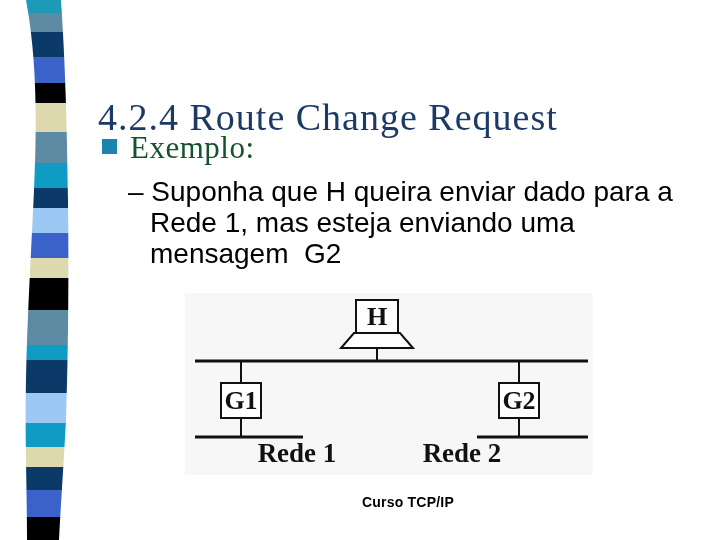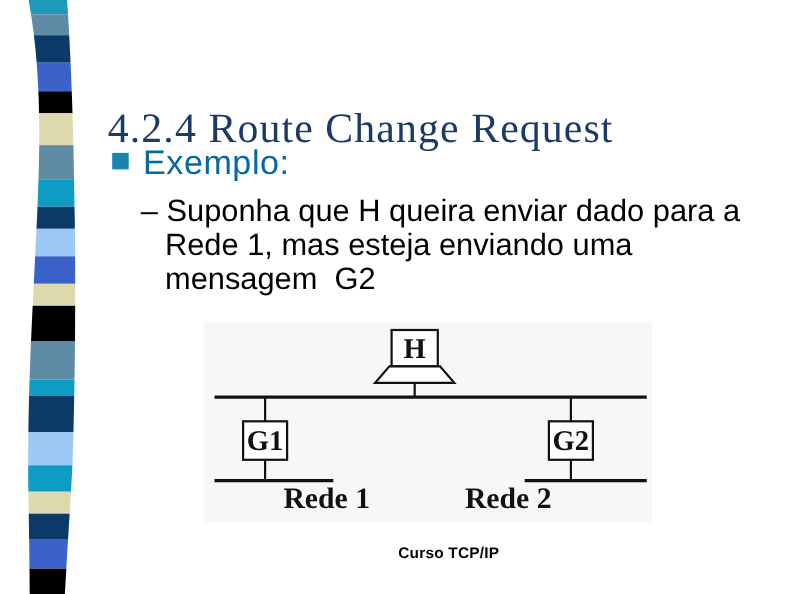--- a/index.html
+++ b/index.html
@@ -17,22 +17,23 @@
     white-space:nowrap;
     margin-top:38px;
   }
   
   .bullet-square{
     position:absolute;left:102px;top:139px;width:15px;height:15px;
     background:#1984ad;
   }
   .bullet-label{
     position:absolute;left:130px;top:131px;
-    font-size:31px;line-height:34px;color:#0369a1;letter-spacing:0.5px;
+    font-size:31px;line-height:34px;color:#14532d;letter-spacing:0.5px;
     white-space:nowrap;
+    font-family:Liberation Serif, serif;
   }
   
   .sub-bullet{
     position:absolute;left:128px;top:176px;width:585px;
     font-size:28px;line-height:31px;color:#000000;
     white-space:pre-wrap;padding-left:22px;text-indent:-22px;
   }
   
   .diagram{position:absolute;left:185px;top:293px;width:408px;height:182px;}
   .diagram svg{display:block;}

